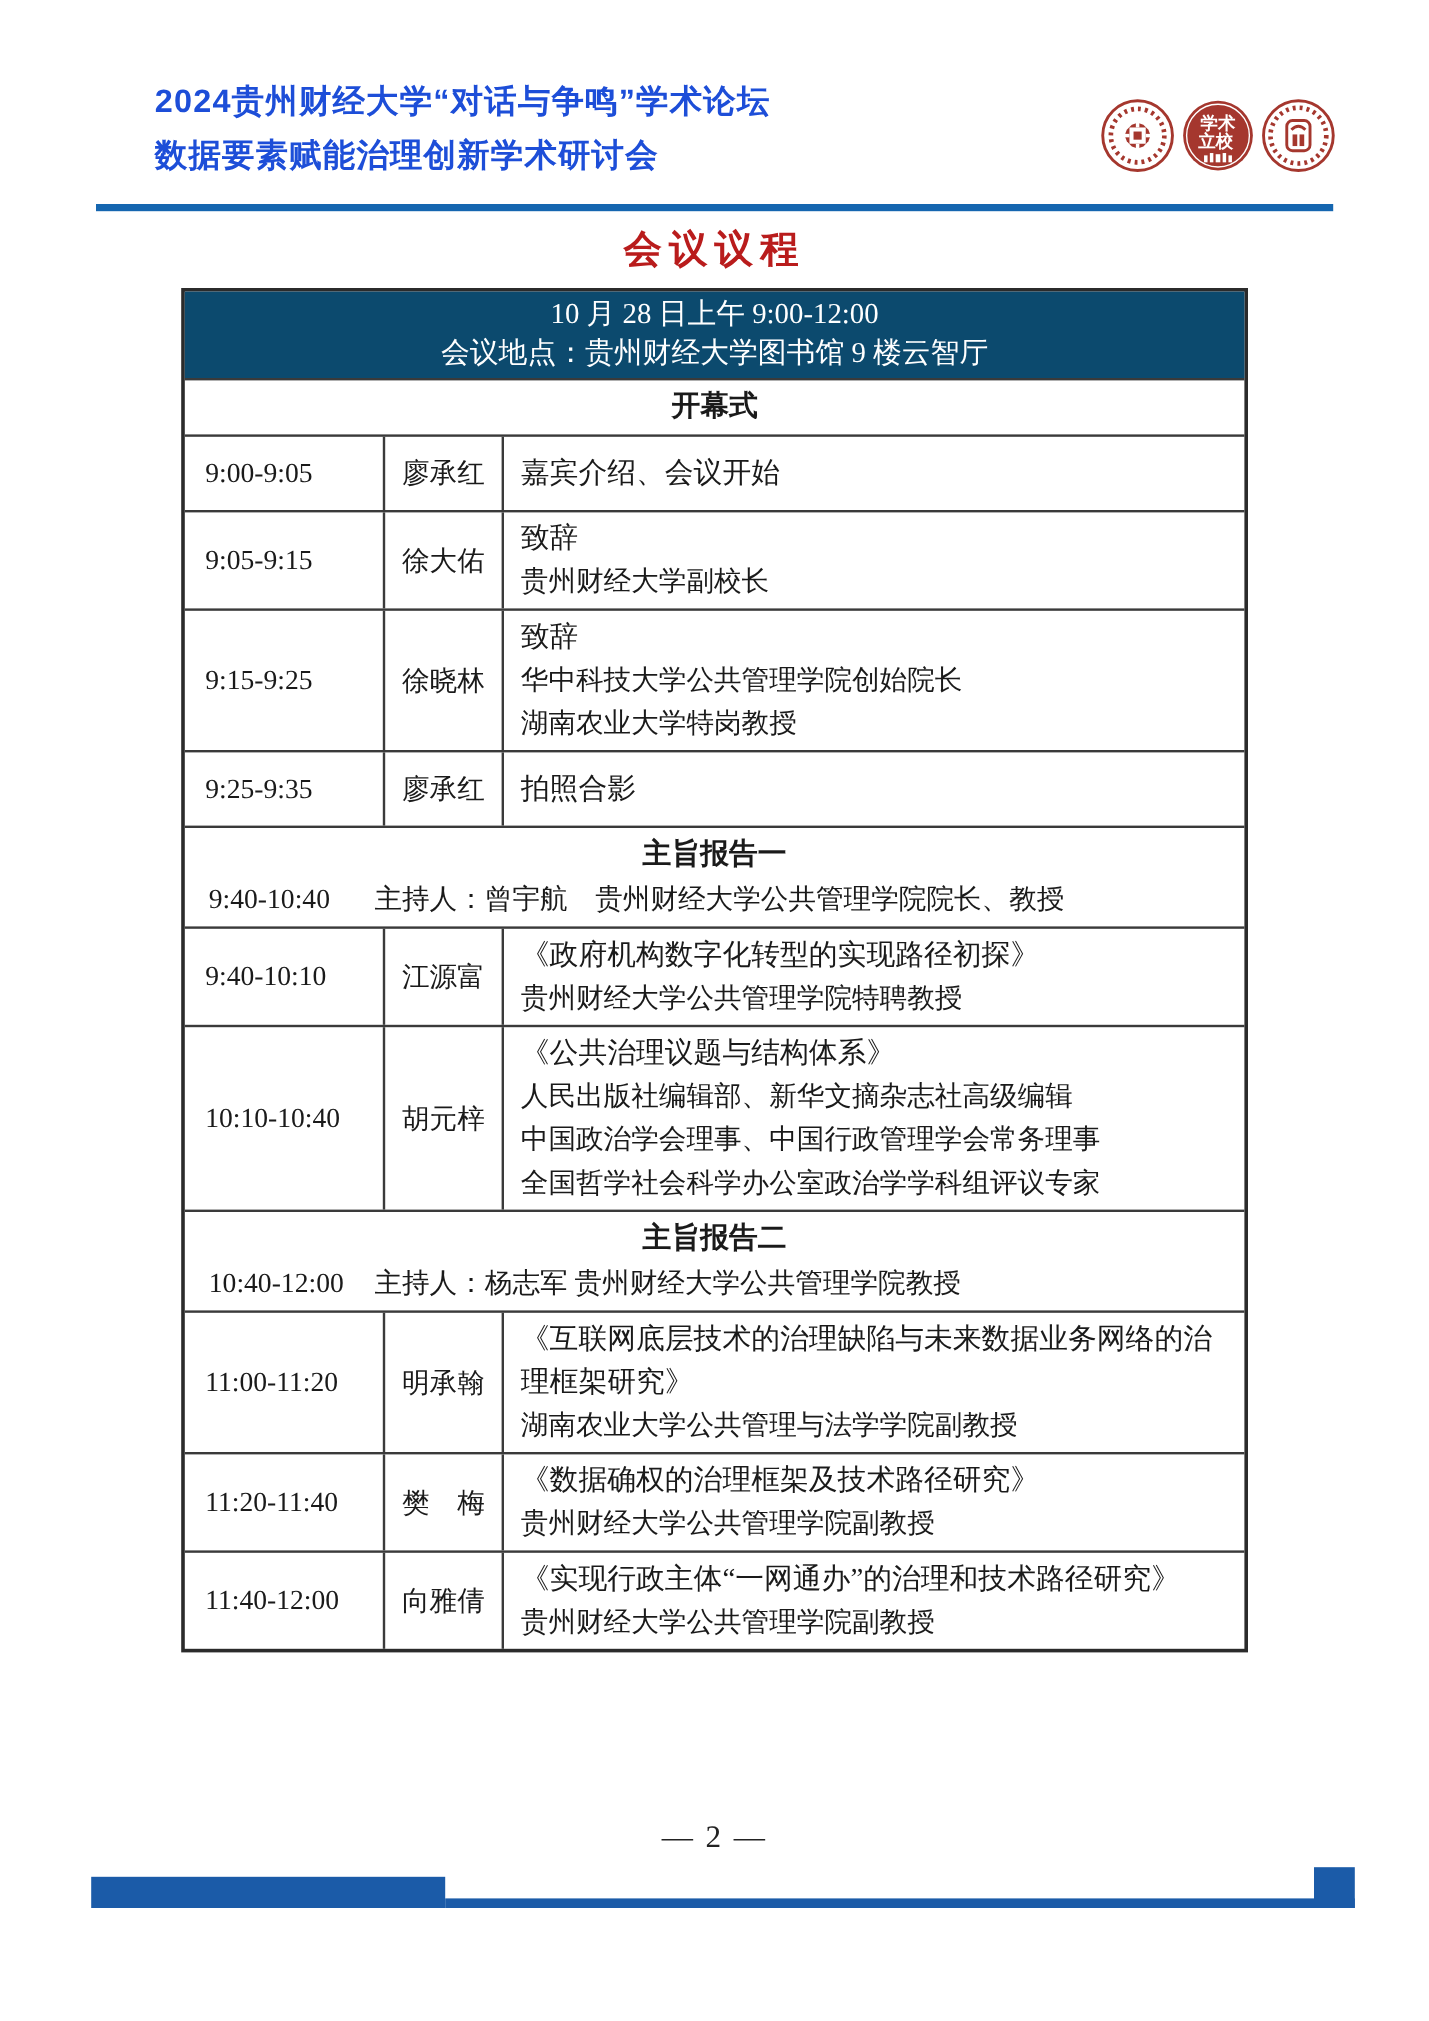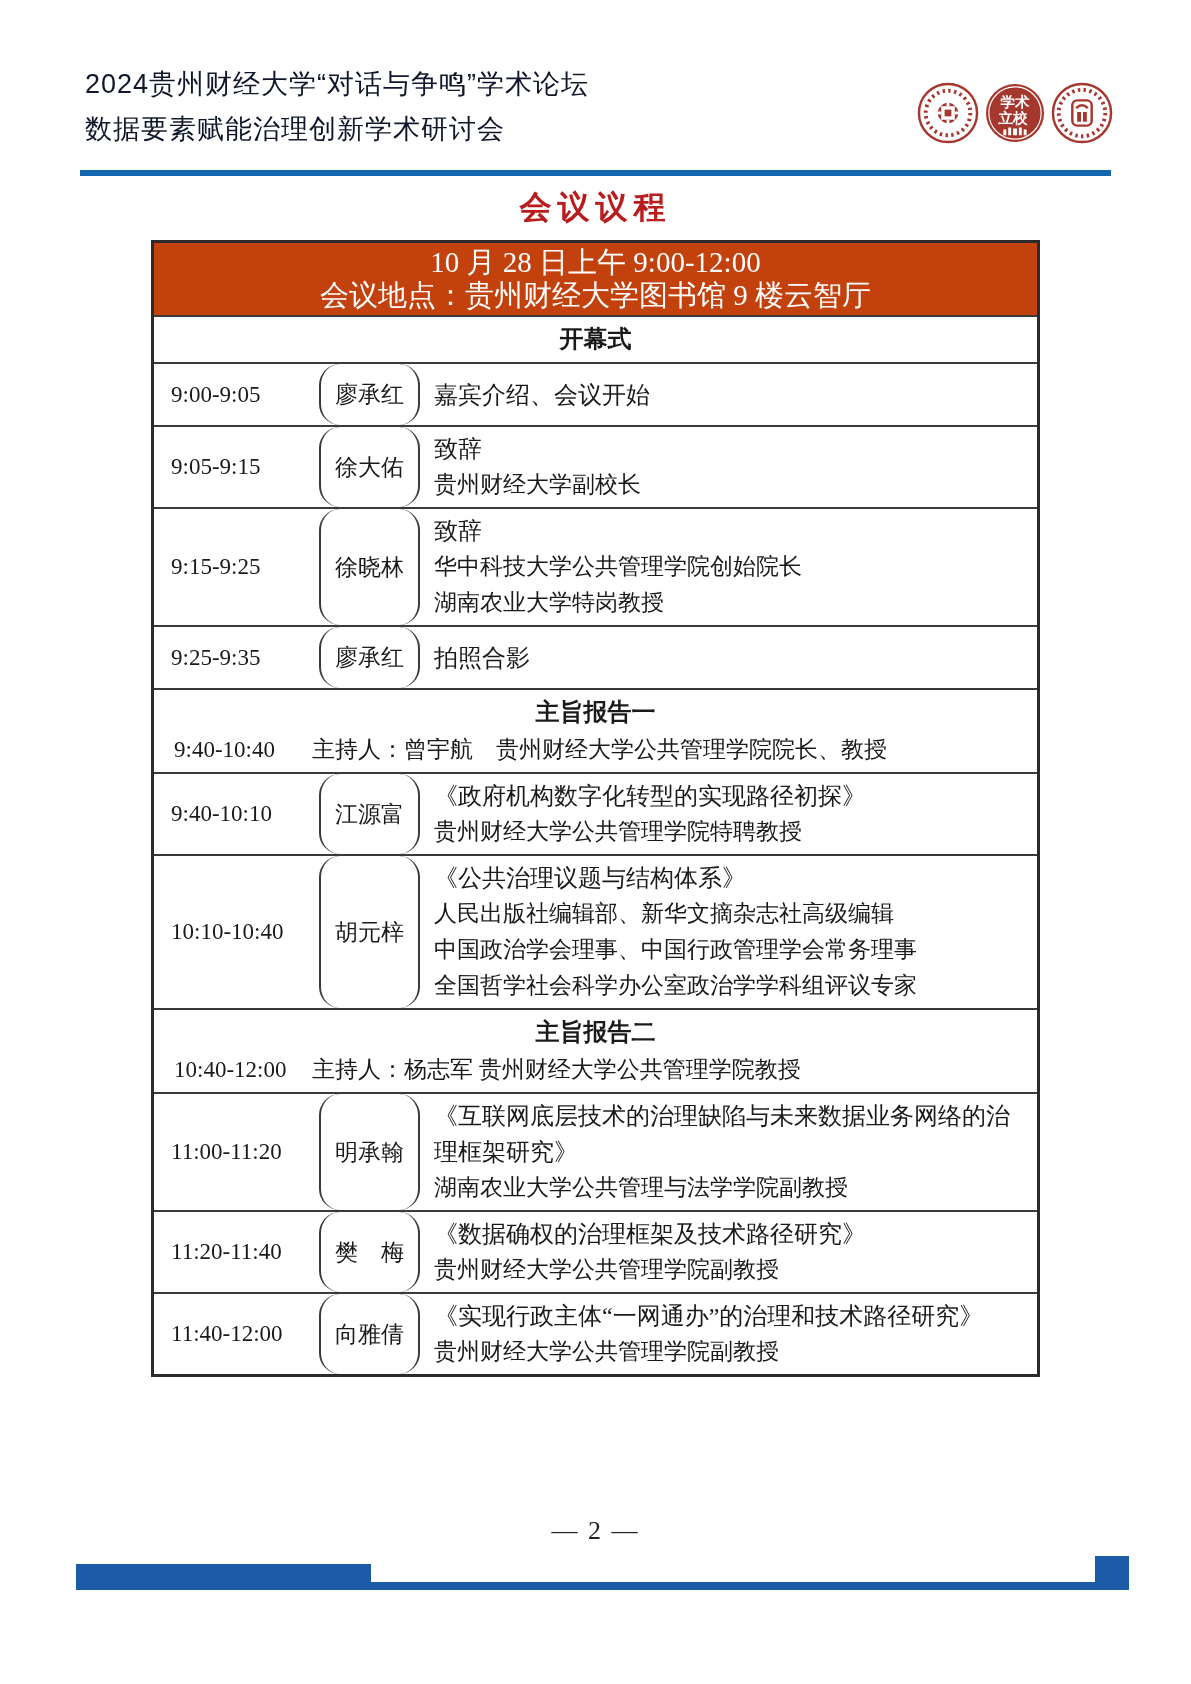--- a/index.html
+++ b/index.html
@@ -11,52 +11,52 @@
     font-family:"Liberation Serif","DejaVu Serif",serif;
     color:#1a1a1a;
   }
   
   .masthead{
     position:absolute;top:62px;left:85px;right:78px;
     display:flex;justify-content:space-between;align-items:flex-start;
   }
   .masthead-titles{
     font-family:"Liberation Sans","DejaVu Sans",sans-serif;
-    font-weight:400;font-size:27px;line-height:45px;
-    color:#0f172a;letter-spacing:1px;
+    font-weight:700;font-size:27px;line-height:45px;
+    color:#1d4ed8;letter-spacing:1px;margin-left:44px;
   }
   .logos{display:flex;gap:5px;margin-top:20px;}
   .logo{width:62px;height:62px;flex:0 0 auto;}
   
   .rule{position:absolute;top:170px;left:80px;width:1031px;height:6px;background:#1566b0;}
   
   .doc-title{
     position:absolute;top:186px;left:0;width:100%;margin:0;
     text-align:center;font-size:32px;font-weight:700;letter-spacing:6px;color:#b91c1c;
   }
   
   .agenda{
     position:absolute;left:151px;top:240px;width:889px;
     border:3px solid #2b2b2b;box-sizing:border-box;
     font-size:23px;
   }
   .agenda-head{
-    background:#c2410c;color:#ffffff;text-align:center;
-    font-size:29px;line-height:33px;padding:3px 0;
+    background:#0c4a6e;color:#ffffff;text-align:center;
+    font-size:24px;line-height:33px;padding:3px 0;
   }
   .row{border-top:2px solid #3a3a3a;box-sizing:border-box;}
   .row.section{padding:4px 8px;}
   .section-title{text-align:center;font-weight:700;font-size:24px;line-height:37px;}
   .section-host{display:flex;font-size:23px;line-height:37px;}
   .sh-time{flex:0 0 138px;padding-left:12px;}
   .row.item{display:grid;grid-template-columns:165px 101px 1fr;min-height:63px;}
   .c-time{display:flex;align-items:center;padding-left:17px;box-sizing:border-box;}
   .c-speaker{
     display:flex;align-items:center;justify-content:center;text-align:center;
-    border-left:2px solid #3a3a3a;border-right:2px solid #3a3a3a;padding:0 4px;border-radius:21px;
+    border-left:2px solid #3a3a3a;border-right:2px solid #3a3a3a;padding:0 4px;
   }
   .c-content{
     display:flex;flex-direction:column;justify-content:center;
     padding:4px 14px;line-height:36px;
   }
   .speech-title{font-weight:400;font-size:24px;}
   .sub-line{font-weight:400;font-size:23px;}
   
   .page-num{
     position:absolute;top:1516px;left:0;width:100%;

